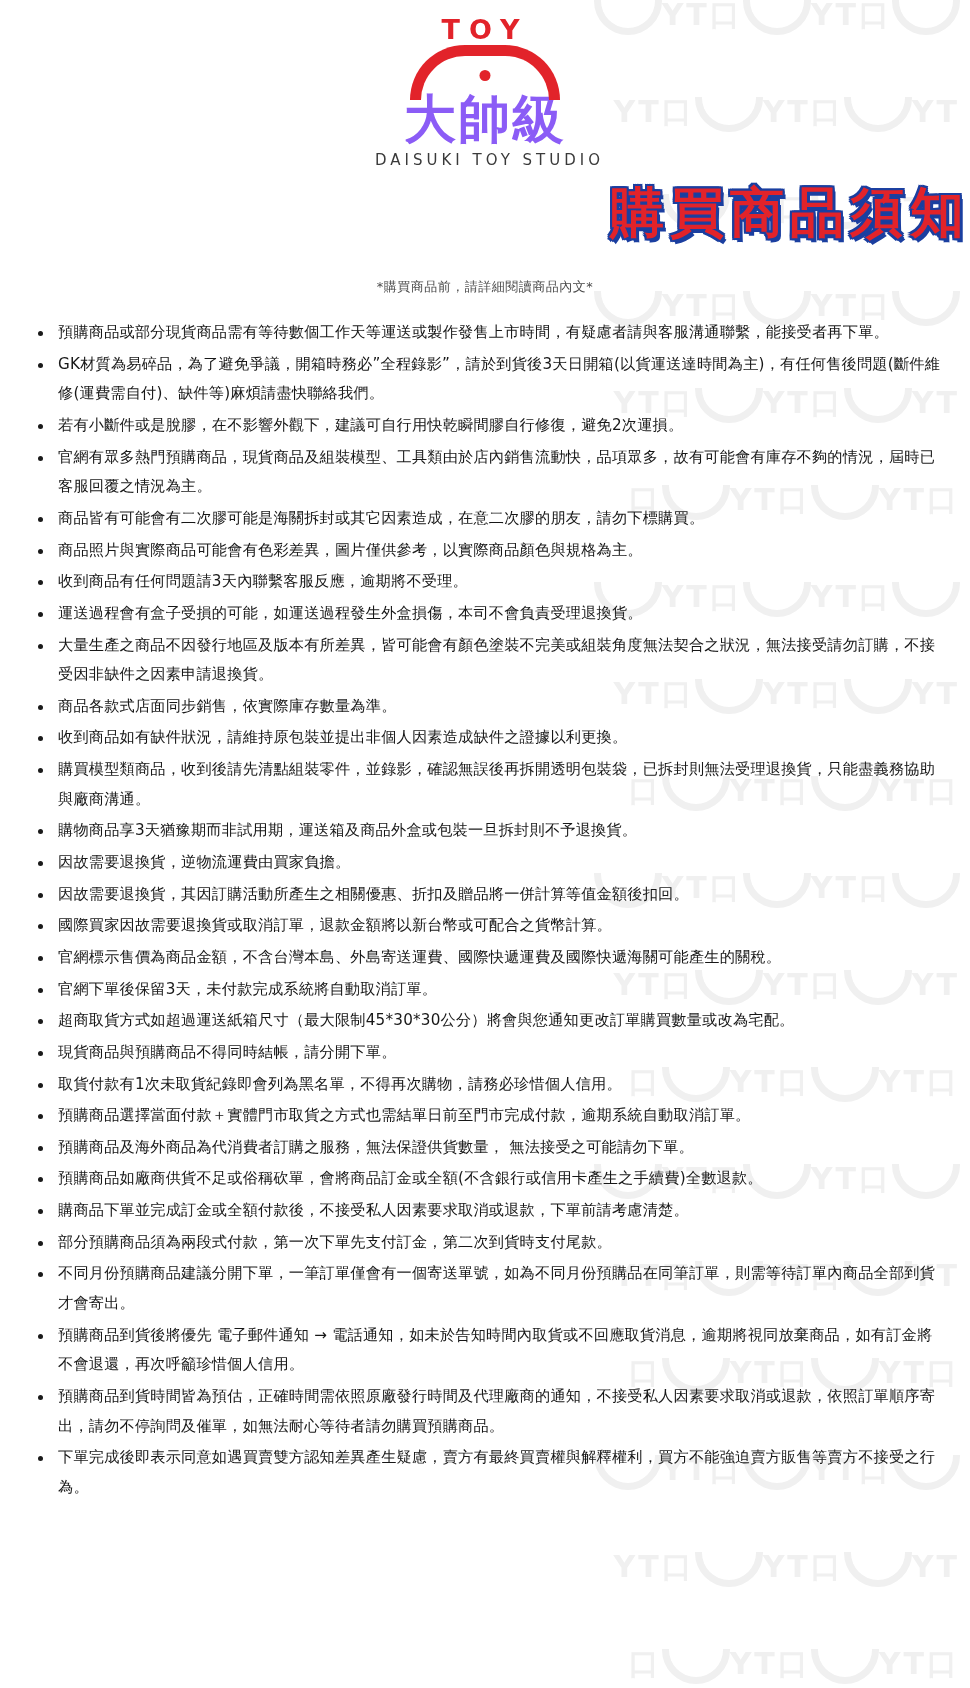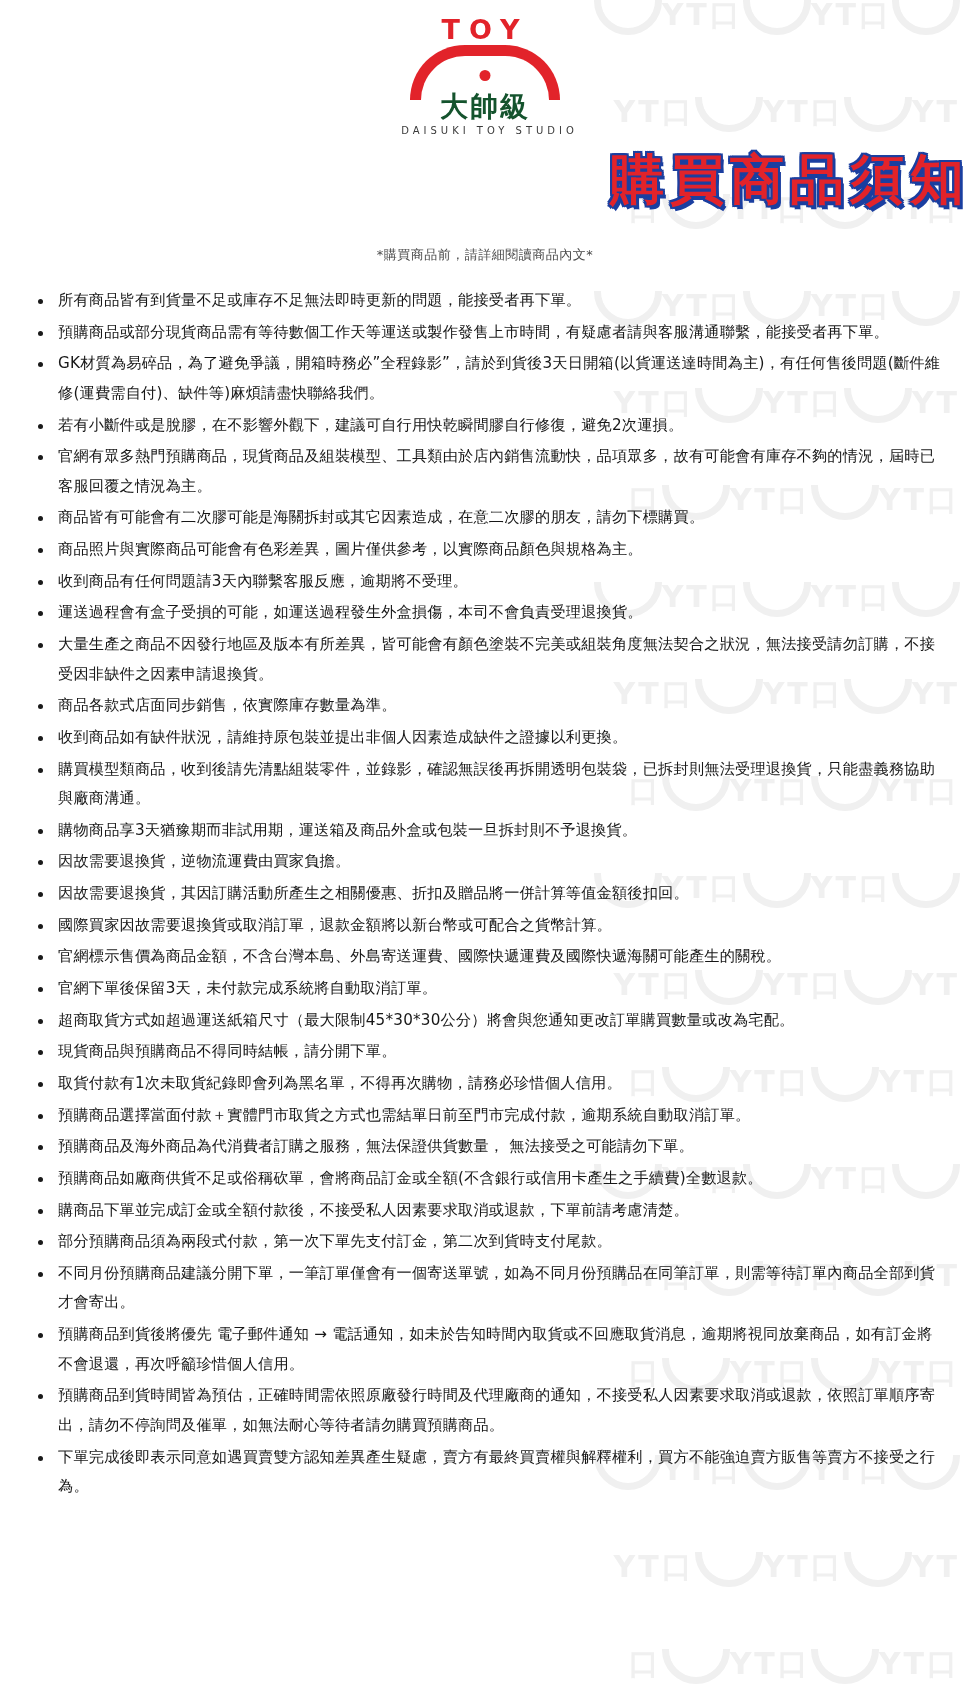--- a/index.html
+++ b/index.html
@@ -79,40 +79,40 @@
     left: 50%;
     top: 14px;
     transform: translateX(-50%);
     width: 11px;
     height: 11px;
     background: #e2232a;
     border-radius: 50%;
   }
   .logo-cn {
     font-family: "DejaVu Sans", sans-serif;
-    font-size: 28px;
-    font-weight: 700;
-    color: #14532d;
+    font-size: 52px;
+    font-weight: 700;
+    color: #8b5cf6;
     letter-spacing: 2px;
     line-height: 1.05;
     margin-top: -8px;
   }
   .logo-sub-cn {
     font-size: 17px;
     font-weight: 700;
     letter-spacing: 1px;
     margin-top: 2px;
   }
   .logo-sub-cn .c1 { color: #e2232a; }
   .logo-sub-cn .c2 { color: #1f7ac4; }
   .logo-sub-cn .c3 { color: #1b1b1b; }
   .logo-sub-cn .c4 { color: #e8a11c; }
   .logo-en {
     font-family: "DejaVu Sans", sans-serif;
-    font-size: 10px;
+    font-size: 15px;
     letter-spacing: 4px;
     color: #3a3a3a;
     margin-top: 4px;
     padding-left: 9px;
   }
 
   .title-main {
     text-align: right;
     font-family: "DejaVu Sans", sans-serif;
     font-size: 54px;
@@ -335,21 +335,20 @@
     <div class="logo-cn">
       <span>大帥級</span>
     </div>
     <div class="logo-en">DAISUKI TOY STUDIO</div>
   </div>
 
   <h1 class="title-main">購買商品須知</h1>
   <div class="title-sub">*購買商品前，請詳細閱讀商品內文*</div>
 
   <ul class="notes" id="notes-list">
-      <li>所有商品皆有到貨量不足或庫存不足無法即時更新的問題，能接受者再下單。</li>
       <li>預購商品或部分現貨商品需有等待數個工作天等運送或製作發售上市時間，有疑慮者請與客服溝通聯繫，能接受者再下單。</li>
       <li>GK材質為易碎品，為了避免爭議，開箱時務必”全程錄影”，請於到貨後3天日開箱(以貨運送達時間為主)，有任何售後問題(斷件維修(運費需自付)、缺件等)麻煩請盡快聯絡我們。</li>
       <li>若有小斷件或是脫膠，在不影響外觀下，建議可自行用快乾瞬間膠自行修復，避免2次運損。</li>
       <li>官網有眾多熱門預購商品，現貨商品及組裝模型、工具類由於店內銷售流動快，品項眾多，故有可能會有庫存不夠的情況，屆時已客服回覆之情況為主。</li>
       <li>商品皆有可能會有二次膠可能是海關拆封或其它因素造成，在意二次膠的朋友，請勿下標購買。</li>
       <li>商品照片與實際商品可能會有色彩差異，圖片僅供參考，以實際商品顏色與規格為主。</li>
       <li>收到商品有任何問題請3天內聯繫客服反應，逾期將不受理。</li>
       <li>運送過程會有盒子受損的可能，如運送過程發生外盒損傷，本司不會負責受理退換貨。</li>
       <li>大量生產之商品不因發行地區及版本有所差異，皆可能會有顏色塗裝不完美或組裝角度無法契合之狀況，無法接受請勿訂購，不接受因非缺件之因素申請退換貨。</li>
       <li>商品各款式店面同步銷售，依實際庫存數量為準。</li>

